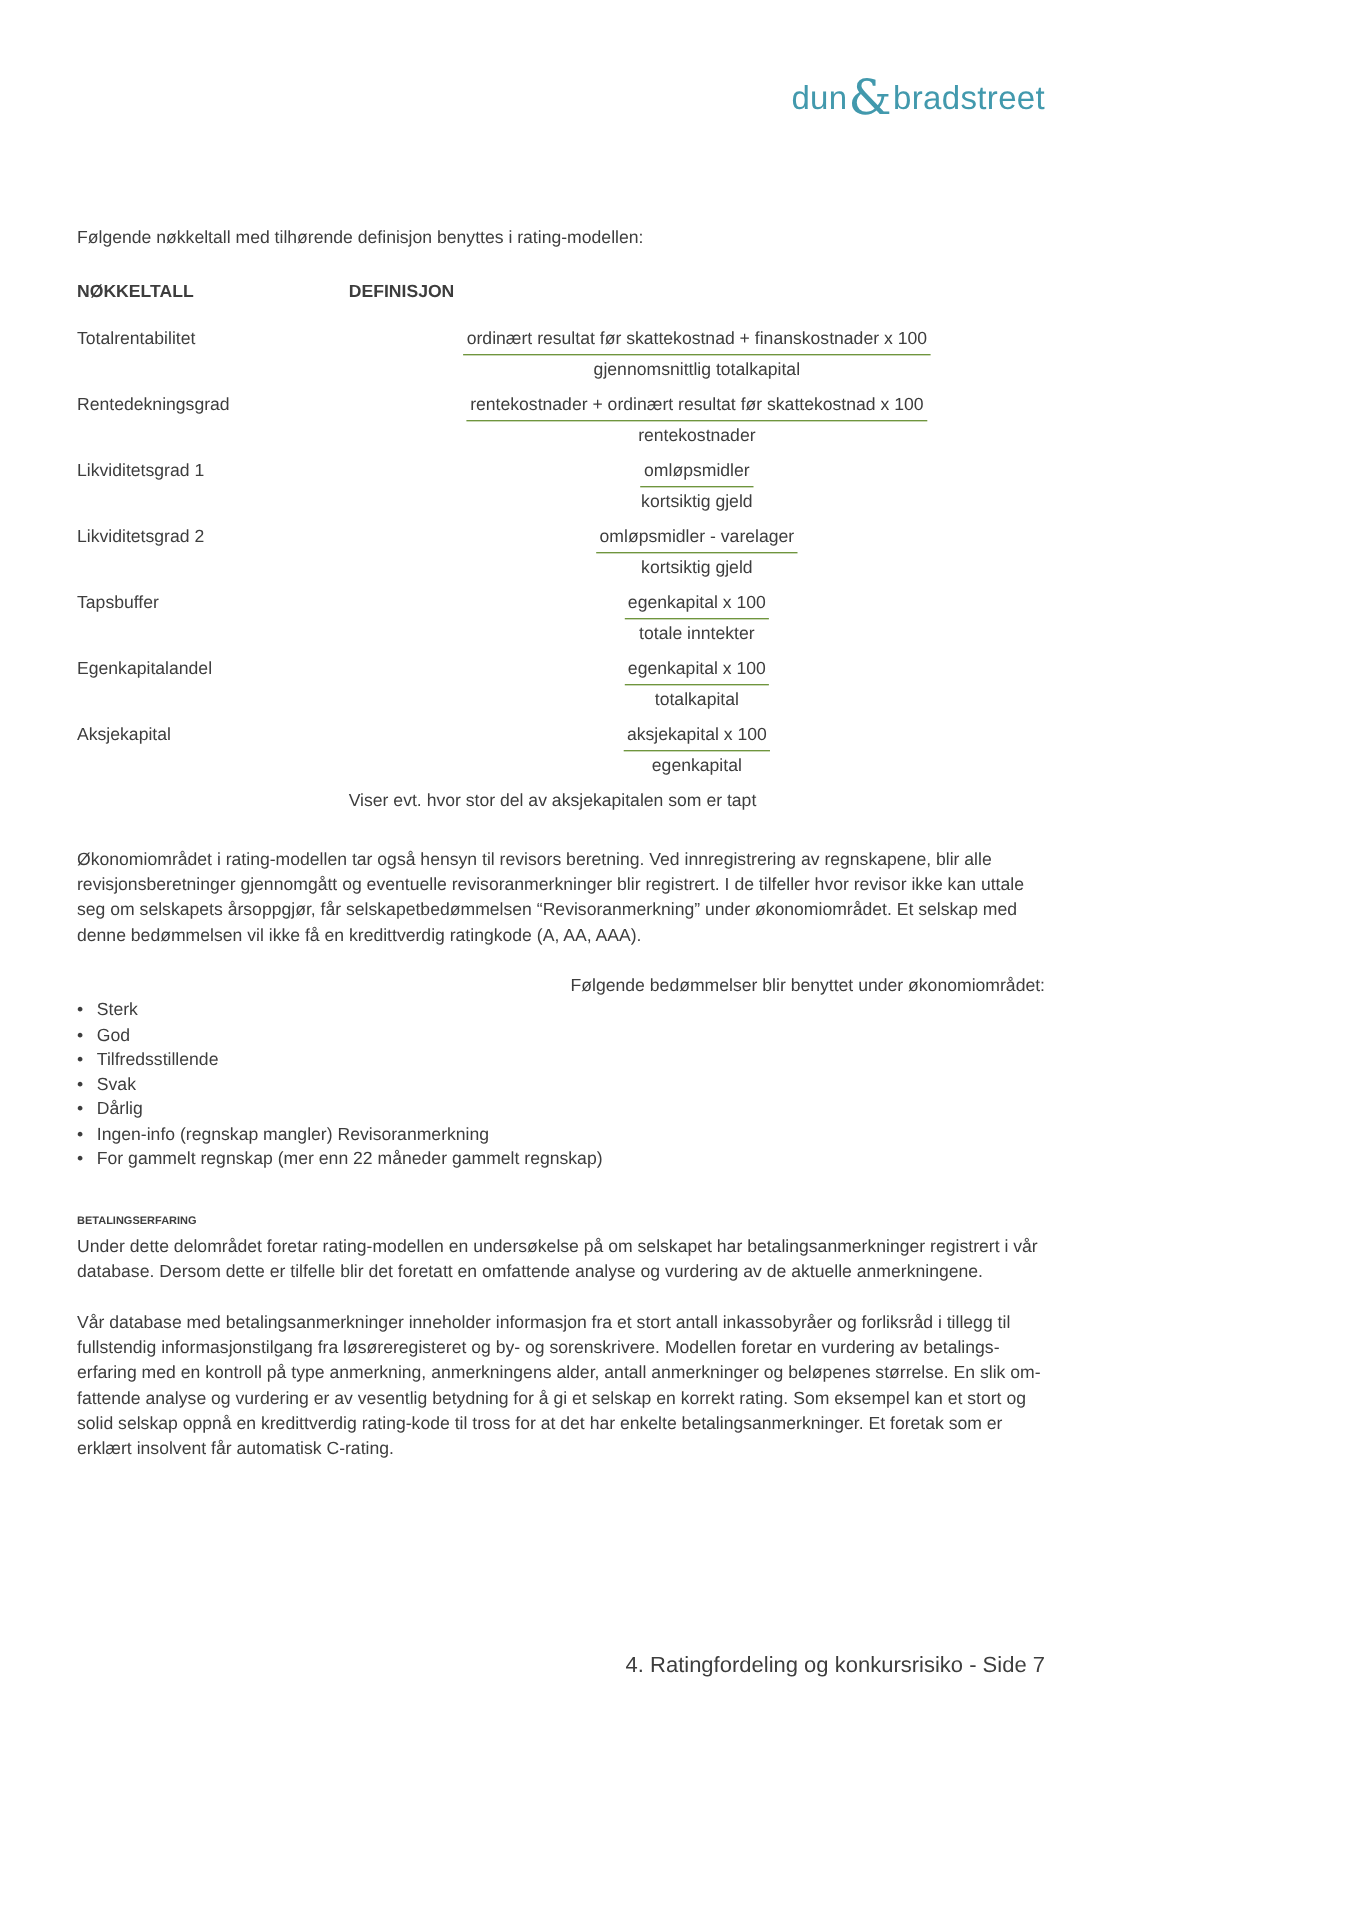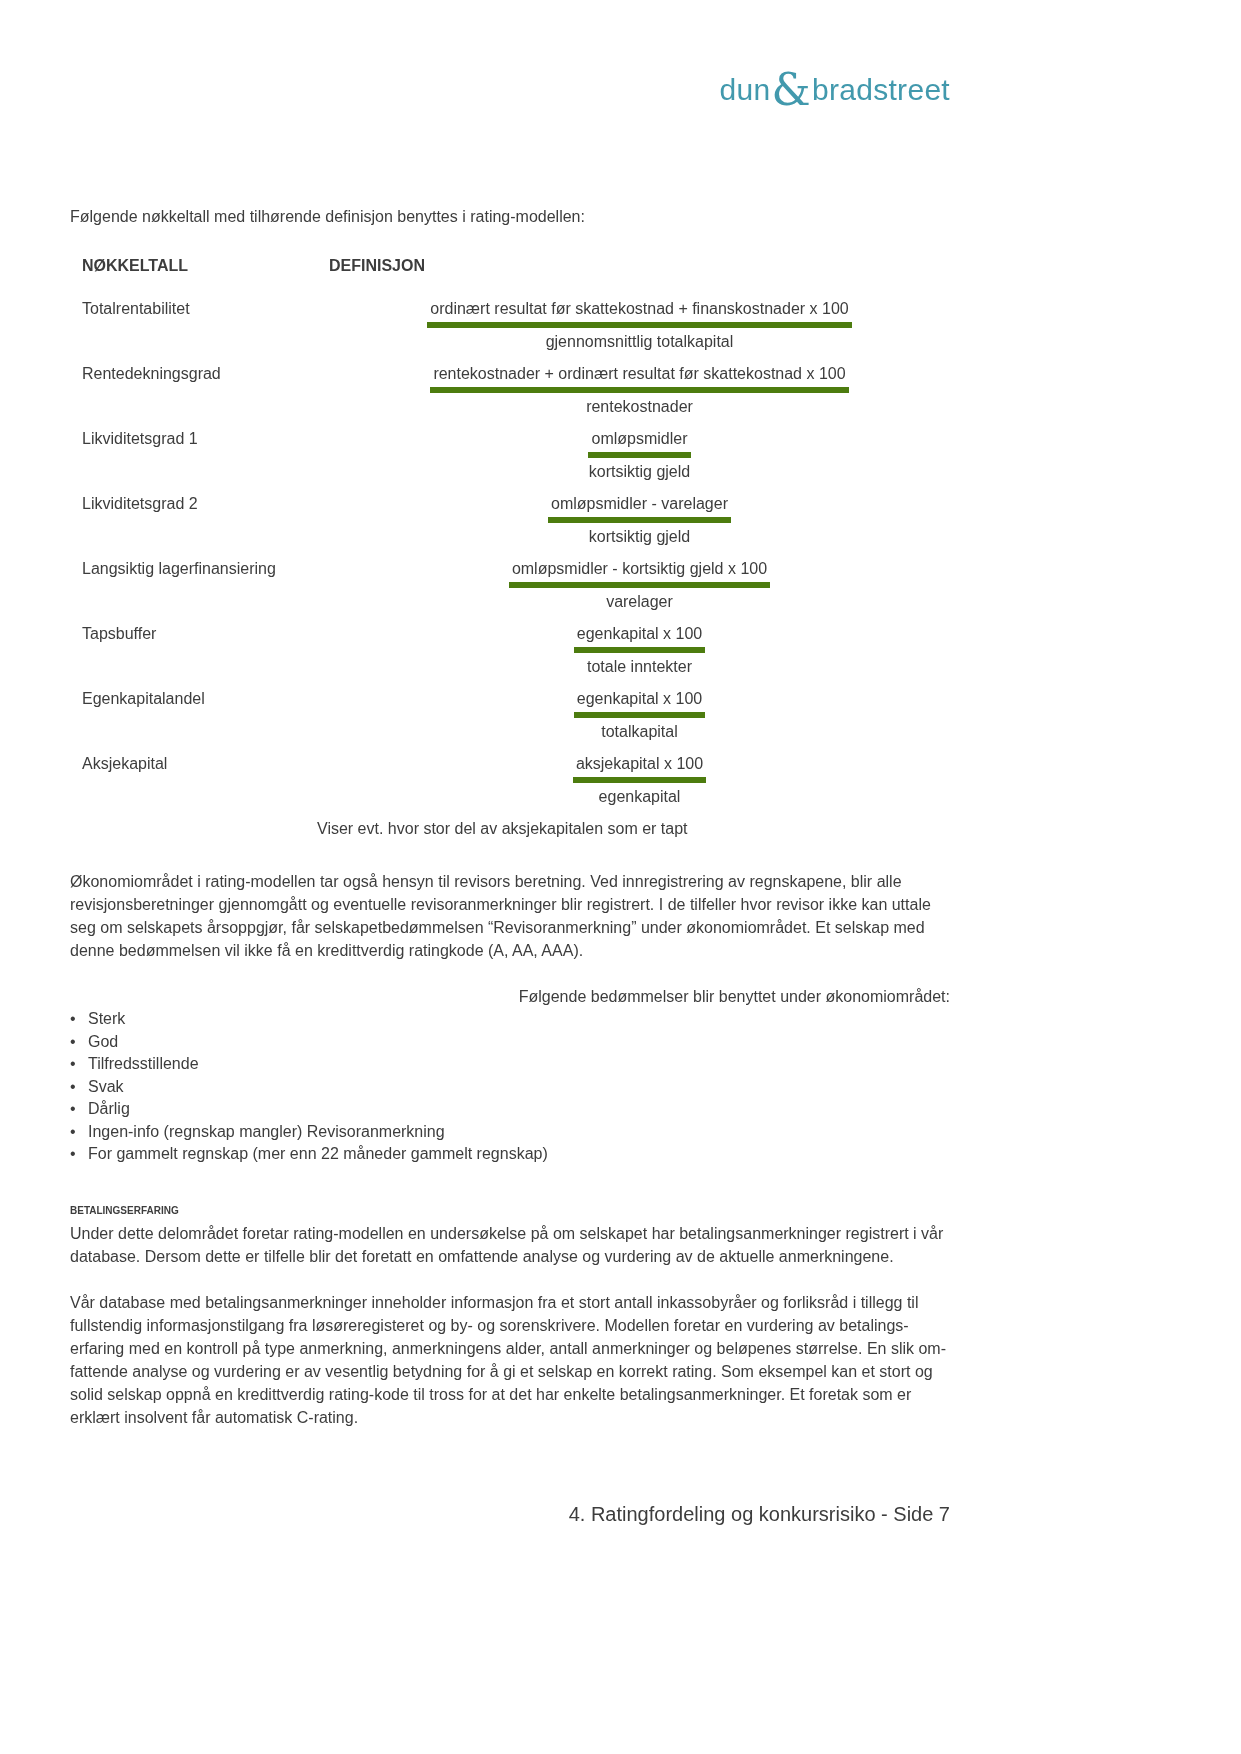--- a/index.html
+++ b/index.html
@@ -40,32 +40,31 @@
   }
   .intro { margin: 0 0 26px 0; }
 
   
   .kv-table { }
   .kv-row, .kv-head {
     display: grid;
     grid-template-columns: 247px 1fr;
     align-items: start;
     margin-bottom: 9px;
-    margin-left: 12px;
   }
   .kv-head { margin-bottom: 20px; font-weight: bold; }
   .kv-label { padding-top: 0; }
   .frac {
     display: inline-flex;
     flex-direction: column;
     align-items: center;
     text-align: center;
   }
   .frac .num {
-    border-bottom: 6px solid #4d7c0f;
+    border-bottom: 1px solid #4d7c0f;
     padding: 0 3px 2px 3px;
     margin-bottom: 2px;
     white-space: nowrap;
   }
   .frac .den { white-space: nowrap; }
   .table-note { margin: 8px 0 0 247px; }
 
   .para { margin: 30px 0 0 0; }
   .para-tight { margin: 23px 0 0 0; }
 
@@ -135,27 +134,20 @@
       </div>
 
       <div class="kv-row">
         <div class="kv-label">Likviditetsgrad 2</div>
         <div class="frac">
           <span class="num">omløpsmidler - varelager</span>
           <span class="den">kortsiktig gjeld</span>
         </div>
       </div>
 
-      <div class="kv-row">
-        <div class="kv-label">Langsiktig lagerfinansiering</div>
-        <div class="frac">
-          <span class="num">omløpsmidler - kortsiktig gjeld x 100</span>
-          <span class="den">varelager</span>
-        </div>
-      </div>
 
       <div class="kv-row">
         <div class="kv-label">Tapsbuffer</div>
         <div class="frac">
           <span class="num">egenkapital x 100</span>
           <span class="den">totale inntekter</span>
         </div>
       </div>
 
       <div class="kv-row">

